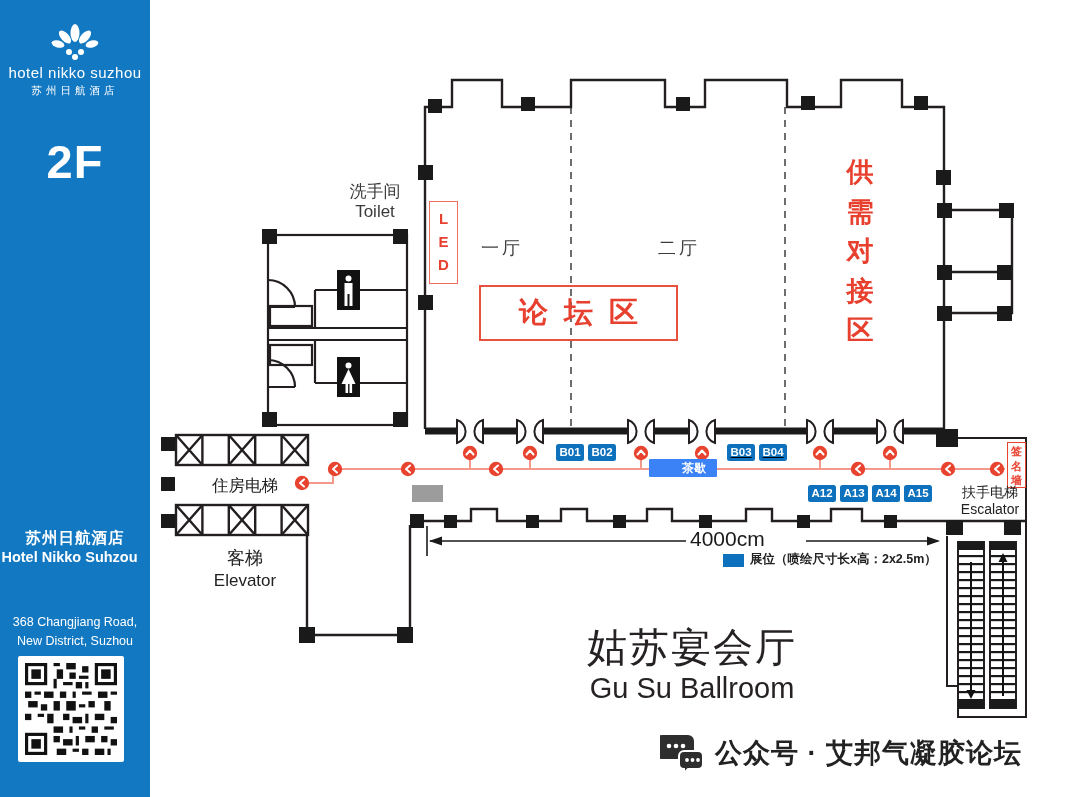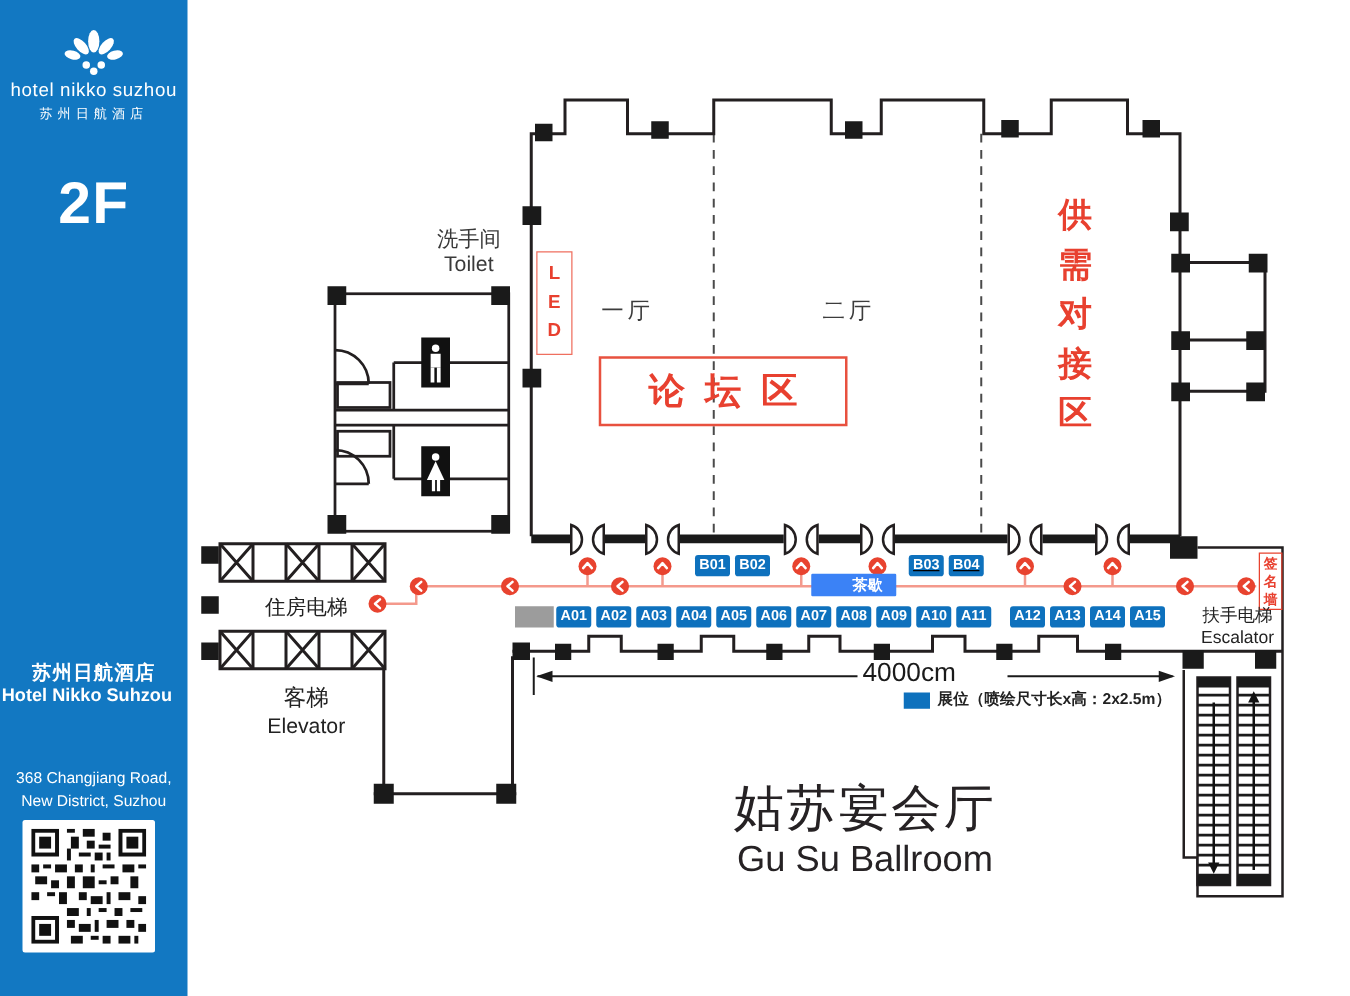--- a/index.html
+++ b/index.html
@@ -386,43 +386,49 @@
 
   <div class="abs chip-row row-b1">
       <span class="chip">B01</span>
       <span class="chip">B02</span>
     </div>
   <div class="abs chip-row row-b2">
       <span class="chip">B03</span>
       <span class="chip">B04</span>
     </div>
   <div class="abs gray-booth"></div>
-  <div class="abs chip-row row-a1">
-      <span class="chip">A01</span>
-      <span class="chip">A02</span>
-      <span class="chip">A03</span>
-      <span class="chip">A04</span>
-      <span class="chip">A05</span>
-      <span class="chip">A06</span>
-      <span class="chip">A07</span>
-      <span class="chip">A08</span>
-      <span class="chip">A09</span>
-      <span class="chip">A10</span>
-      <span class="chip">A11</span>
-    </div>
   <div class="abs chip-row row-a2">
       <span class="chip">A12</span>
       <span class="chip">A13</span>
       <span class="chip">A14</span>
       <span class="chip">A15</span>
     </div>
 
   <div class="abs dim-lbl">4000cm</div>
   <div class="abs legend-swatch"></div>
   <div class="abs legend-lbl">展位（喷绘尺寸长x高：2x2.5m）</div>
 
   <div class="abs title-wrap">
     <div class="title-cn">姑苏宴会厅</div>
     <div class="title-en">Gu Su Ballroom</div>
   </div>
 
+  <div class="abs footer">
+    <svg width="46" height="40" viewBox="0 0 46 40">
+      <g fill="#2e2e2e">
+        <path d="M4,4 h26 a6,6 0 0 1 6,6 v12 a6,6 0 0 1 -6,6 h-4 l-5,5 v-5 h-17 a6,6 0 0 1 -6,-6 v-12 a6,6 0 0 1 6,-6 z" transform="translate(-2,-2)"></path>
+      </g>
+      <g fill="#fff">
+          <circle cx="9" cy="13" r="2.3"></circle>
+          <circle cx="16" cy="13" r="2.3"></circle>
+          <circle cx="23" cy="13" r="2.3"></circle>
+        </g>
+      <path d="M24,18 h14 a5,5 0 0 1 5,5 v8 a5,5 0 0 1 -5,5 h-10 l-4,4 v-4 a5,5 0 0 1 -5,-5 v-8 a5,5 0 0 1 5,-5 z" fill="#2e2e2e" stroke="#fff" stroke-width="2"></path>
+      <g fill="#fff">
+          <circle cx="27" cy="27" r="1.9"></circle>
+          <circle cx="32.5" cy="27" r="1.9"></circle>
+          <circle cx="38" cy="27" r="1.9"></circle>
+        </g>
+    </svg>
+    <span class="footer-text">公众号 · 艾邦气凝胶论坛</span>
+  </div>
 
 </div>
 
 </body></html>

